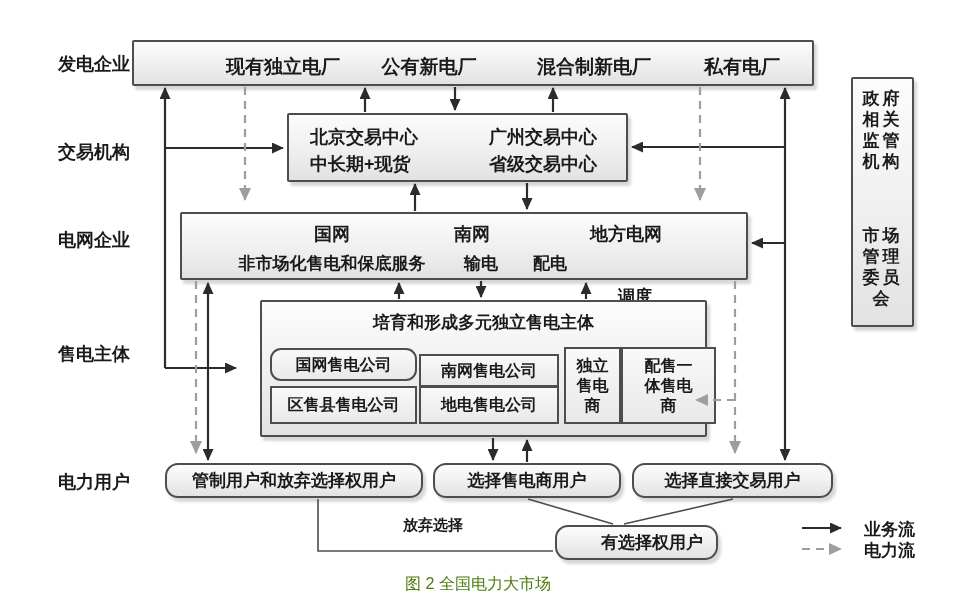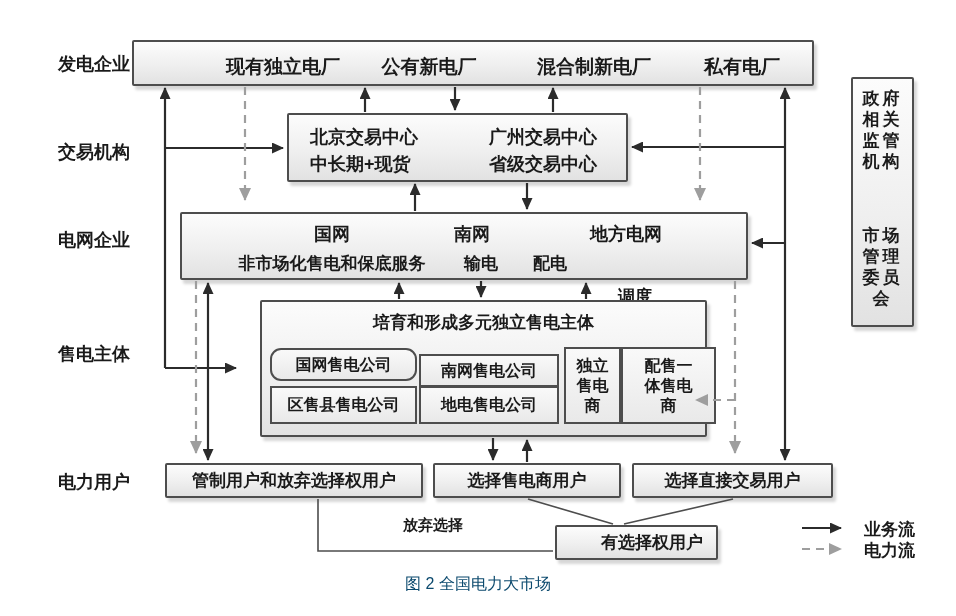--- a/index.html
+++ b/index.html
@@ -19,29 +19,29 @@
     background:linear-gradient(180deg,#f9f9f9,#e9e9e9);
     border:2px solid #4d4d4d;
     display:flex; align-items:center; justify-content:center; text-align:center;
     font-weight:bold; font-size:16px; line-height:20px;
   }
   .row-label { position:absolute; font-weight:bold; font-size:18px; white-space:nowrap; }
   .abs-label { position:absolute; font-weight:bold; white-space:nowrap; transform:translateX(-50%); }
   .gen-label  { font-size:19px; top:12px; }
   .grid-label { font-size:18px; }
   .trade-col  { position:absolute; top:9px; font-weight:bold; font-size:18px; line-height:27px; white-space:nowrap; }
-  .user-box { display:flex; align-items:center; justify-content:center; font-weight:bold; font-size:17px; white-space:nowrap; }
+  .user-box { display:flex; align-items:center; justify-content:center; font-weight:bold; font-size:17px; white-space:nowrap;border-radius:13px; }
   .vtext { width:46px; margin:0 auto; font-weight:bold; font-size:17px; line-height:21px;
            letter-spacing:3px; text-align:center; word-break:break-all; }
   #connectors { position:absolute; left:0; top:0; width:956px; height:616px; pointer-events:none; z-index:6; }
   .flow-solid  { stroke:#2b2b2b; stroke-width:2.2; fill:none; }
   .flow-dashed { stroke:#9e9e9e; stroke-width:2.2; fill:none; stroke-dasharray:8 6; }
   .plain-line  { stroke:#4d4d4d; stroke-width:1.6; fill:none; }
   .legend-label { position:absolute; font-weight:bold; font-size:17px; white-space:nowrap; }
-  .caption { position:absolute; left:0; top:574px; width:956px; text-align:center; font-size:16px; color:#0c4a6e; }
+  .caption { position:absolute; left:0; top:574px; width:956px; text-align:center; font-size:16px; color:#4d7c0f; }
   .small-note { position:absolute; font-weight:bold; font-size:15px; transform:translateX(-50%); white-space:nowrap; }
 </style>
 </head>
 <body>
 
 <div id="stage">
 
   <div class="row-label" style="left:58px; top:52px;">发电企业</div>
   <div class="row-label" style="left:58px; top:140px;">交易机构</div>
   <div class="row-label" style="left:58px; top:228px;">电网企业</div>

